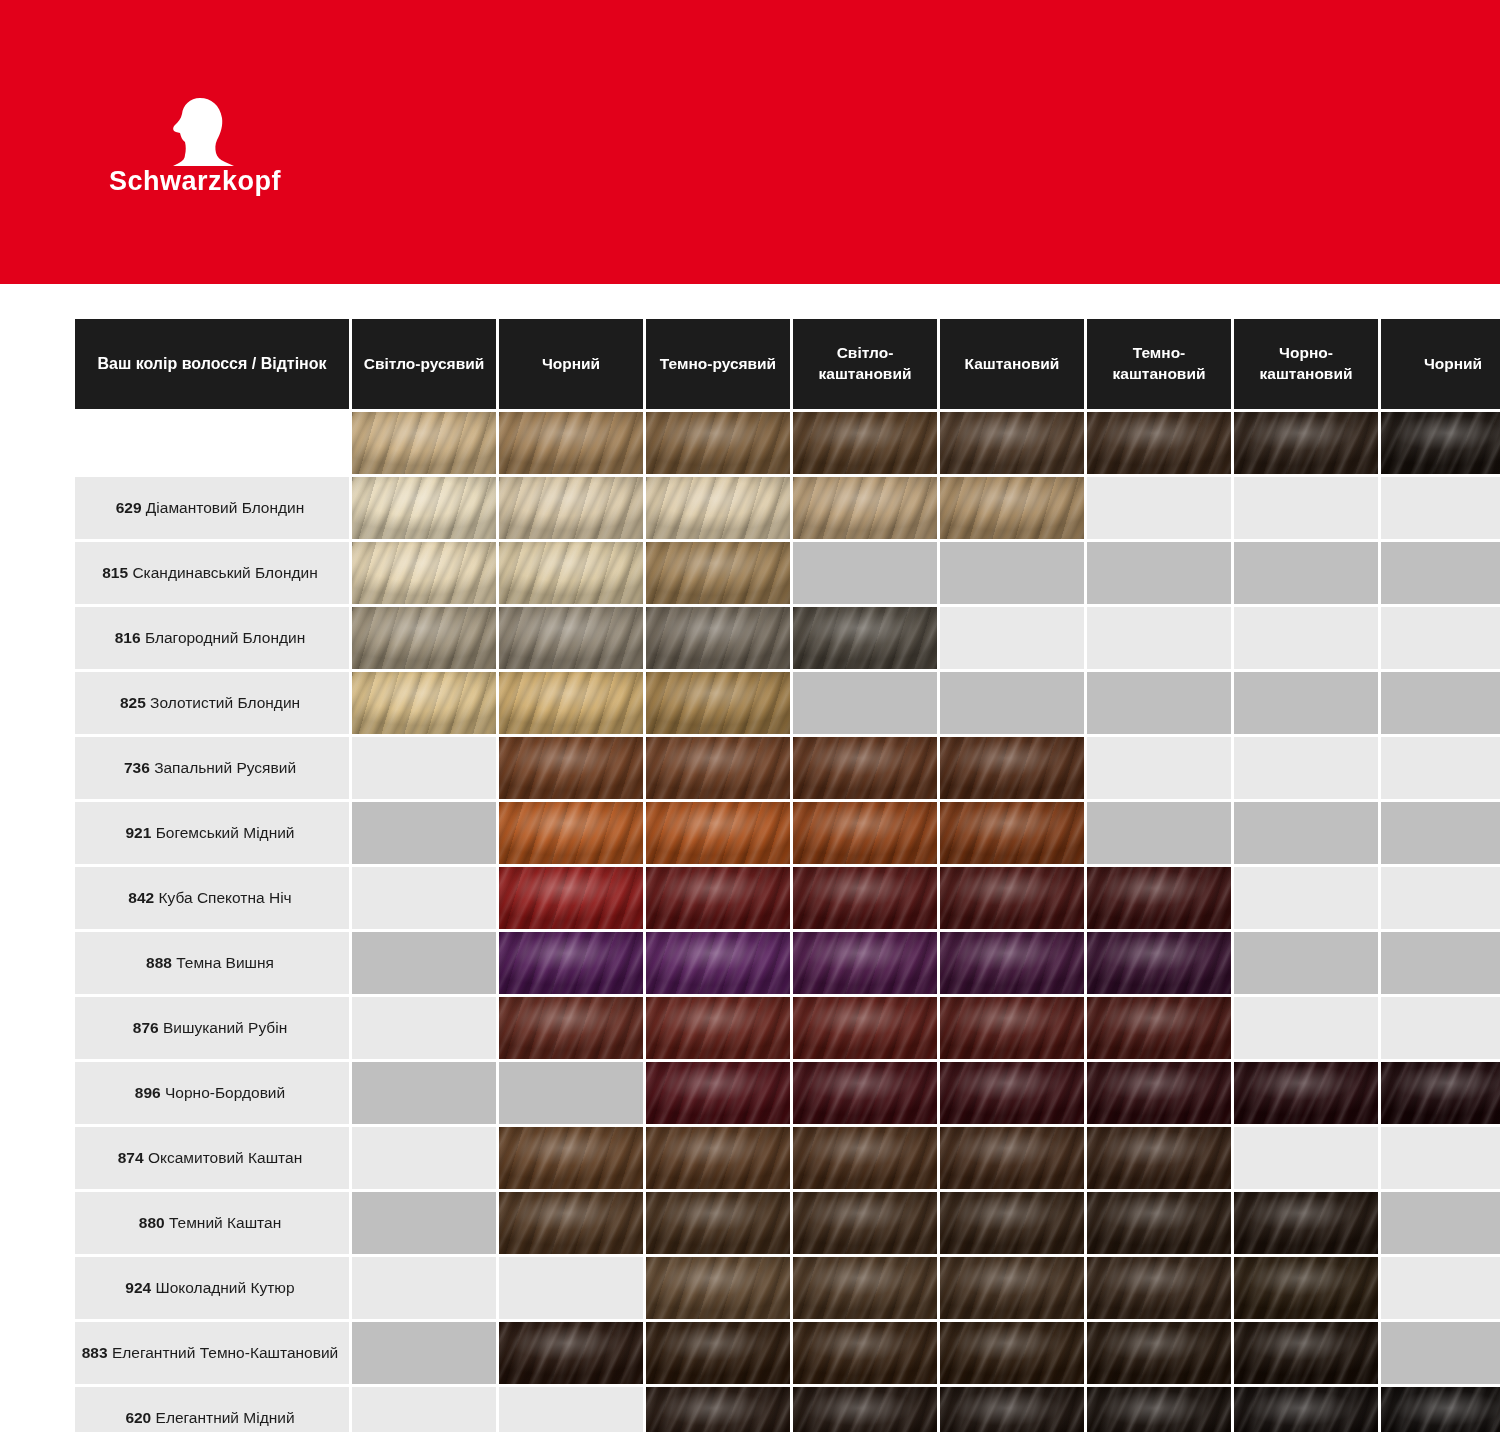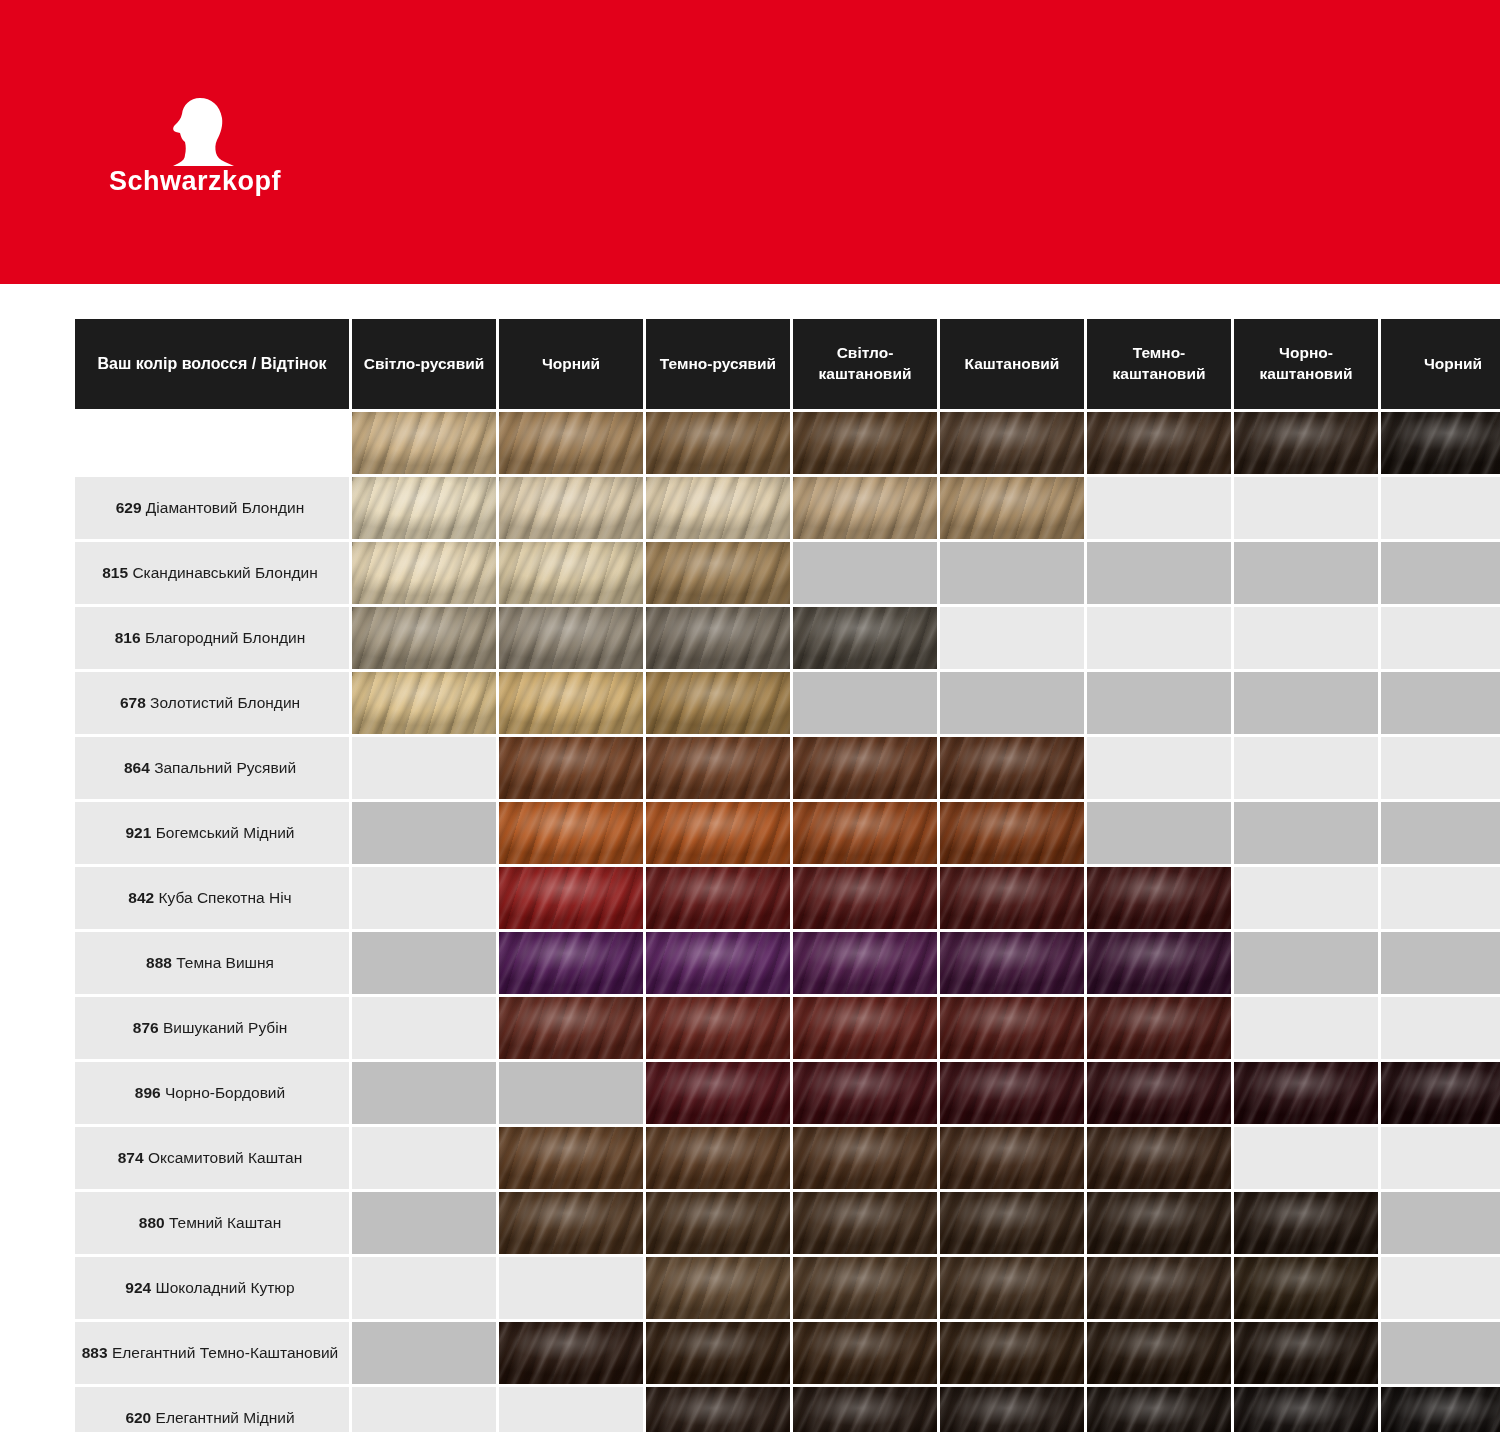--- a/index.html
+++ b/index.html
@@ -342,21 +342,21 @@
               <div class="waves"></div>
               <div class="sheen"></div>
             </div>
           </td>
           <td class="swatch empty-light"></td>
           <td class="swatch empty-light"></td>
           <td class="swatch empty-light"></td>
           <td class="swatch empty-light"></td>
         </tr>
         <tr>
-          <td class="rowhead"><span class="code">678</span><span> Золотистий Блондин</span></td>
+          <td class="rowhead"><span class="code">825</span><span> Золотистий Блондин</span></td>
           <td class="swatch">
             <div class="hair" style="background: rgb(217, 189, 132);">
               <div class="streaks"></div>
               <div class="waves"></div>
               <div class="sheen"></div>
             </div>
           </td>
           <td class="swatch">
             <div class="hair" style="background: rgb(205, 169, 104);">
               <div class="streaks"></div>
@@ -371,21 +371,21 @@
               <div class="sheen"></div>
             </div>
           </td>
           <td class="swatch empty-grey"></td>
           <td class="swatch empty-grey"></td>
           <td class="swatch empty-grey"></td>
           <td class="swatch empty-grey"></td>
           <td class="swatch empty-grey"></td>
         </tr>
         <tr>
-          <td class="rowhead"><span class="code">864</span><span> Запальний Русявий</span></td>
+          <td class="rowhead"><span class="code">736</span><span> Запальний Русявий</span></td>
           <td class="swatch empty-light"></td>
           <td class="swatch">
             <div class="hair" style="background: rgb(110, 58, 28);">
               <div class="streaks"></div>
               <div class="waves"></div>
               <div class="sheen"></div>
             </div>
           </td>
           <td class="swatch">
             <div class="hair" style="background: rgb(107, 58, 30);">

